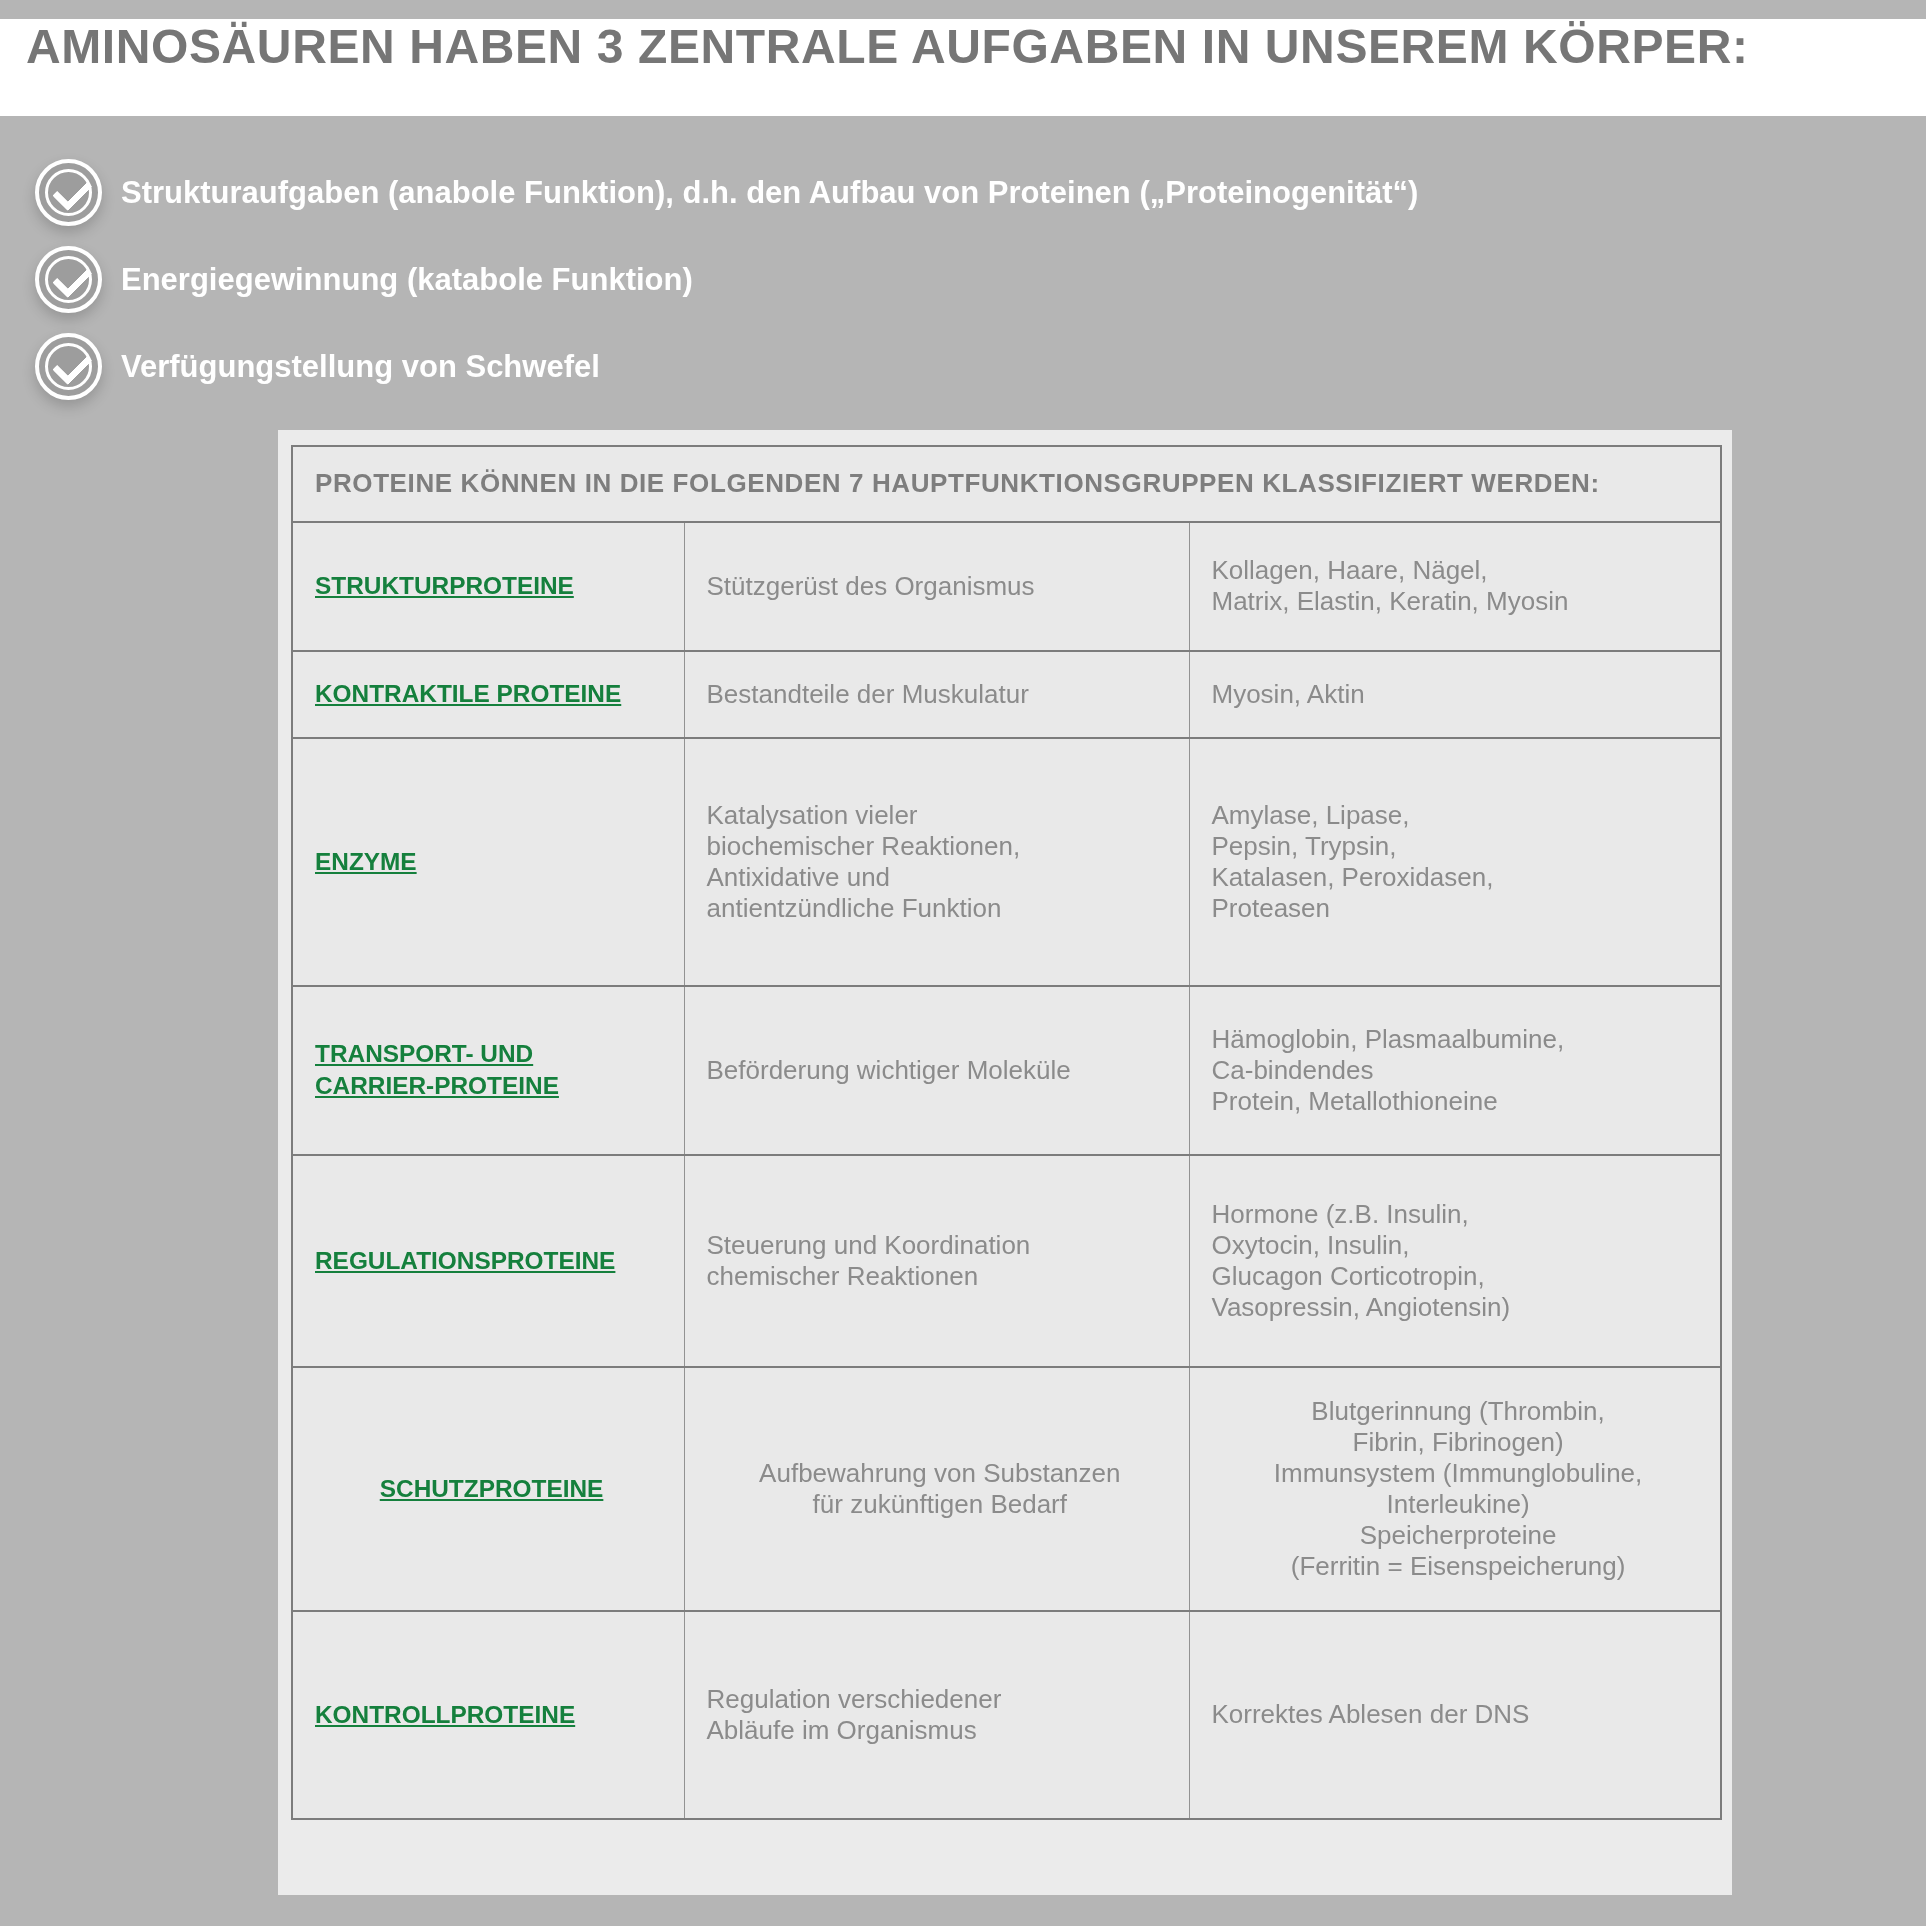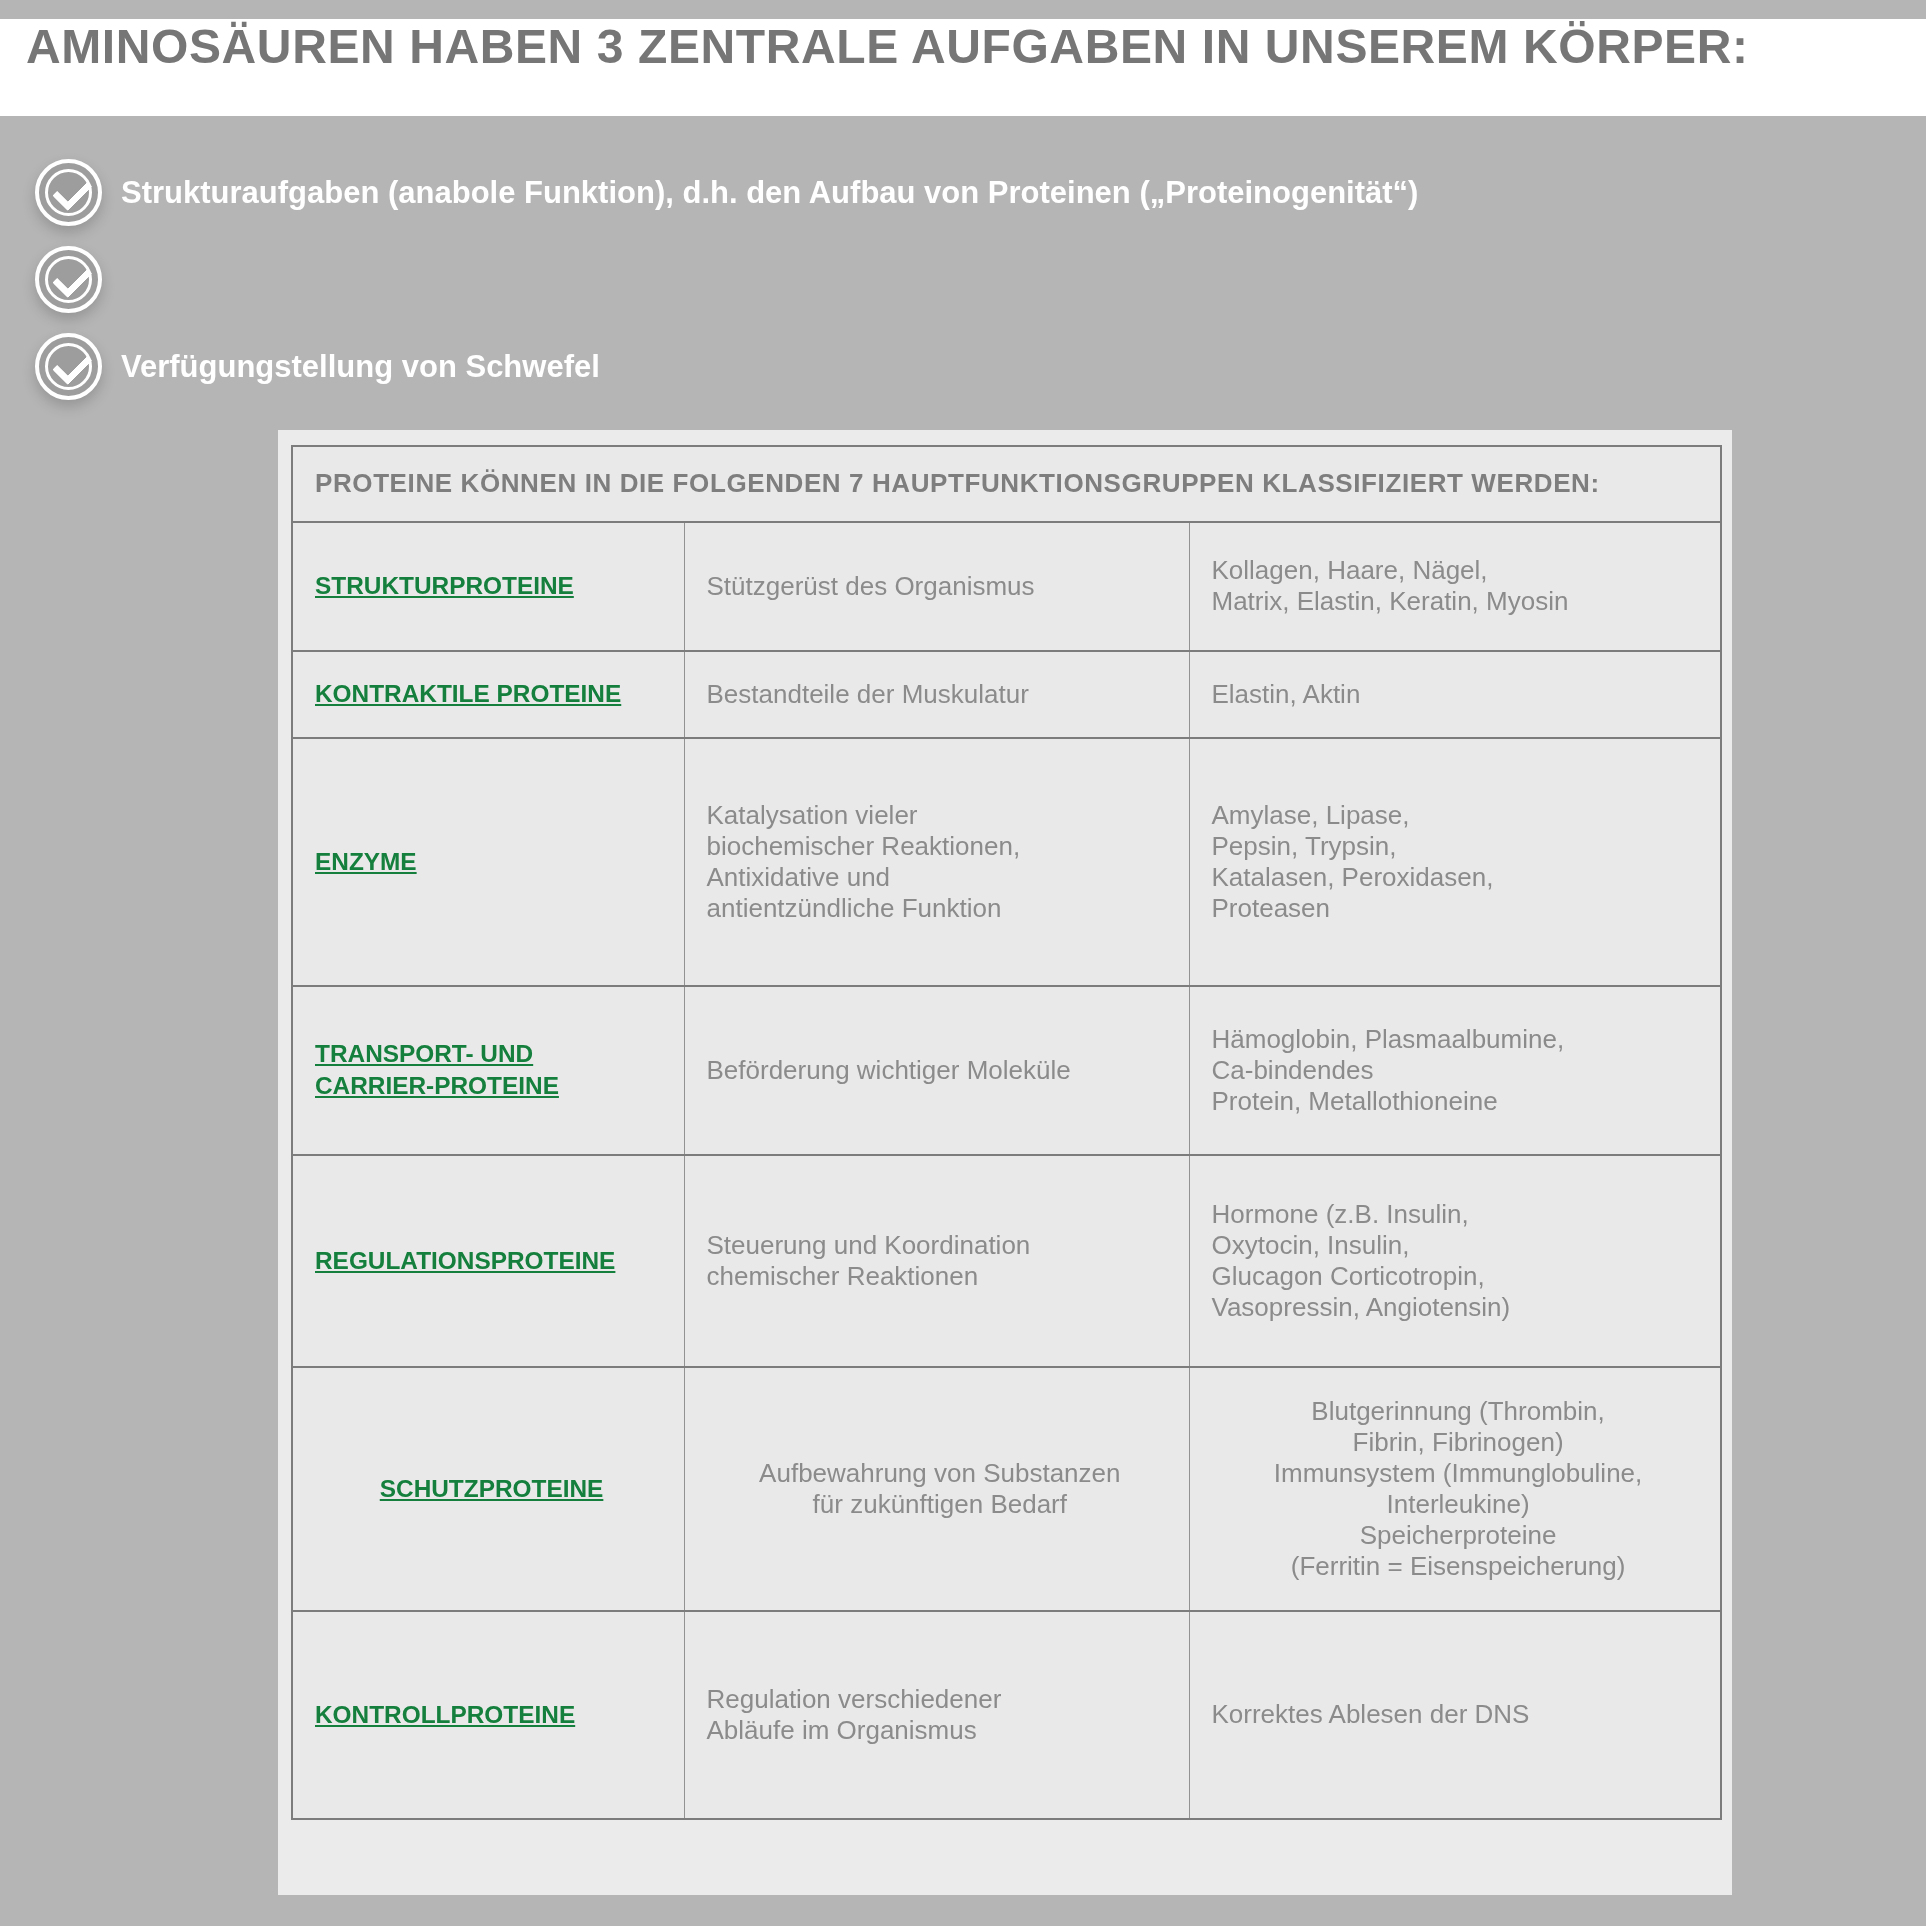--- a/index.html
+++ b/index.html
@@ -81,20 +81,21 @@
       <span class="tick"></span>
     </span>
     <span class="bullet-text">Strukturaufgaben (anabole Funktion), d.h. den Aufbau von Proteinen („Proteinogenität“)</span>
   </div>
 
   <div class="bullet b1">
     <span class="check">
       <span class="ring"></span>
       <span class="tick"></span>
     </span>
+    <span class="bullet-text">Energiegewinnung (katabole Funktion)</span>
   </div>
 
   <div class="bullet b2">
     <span class="check">
       <span class="ring"></span>
       <span class="tick"></span>
     </span>
     <span class="bullet-text">Verfügungstellung von Schwefel</span>
   </div>
 
@@ -111,21 +112,21 @@
       </tr>
       <tr class="r0">
         <td class="g">STRUKTURPROTEINE</td>
         <td class="f">Stützgerüst des Organismus</td>
         <td class="e">Kollagen, Haare, Nägel,
 Matrix, Elastin, Keratin, Myosin</td>
       </tr>
       <tr class="r1">
         <td class="g">KONTRAKTILE PROTEINE</td>
         <td class="f">Bestandteile der Muskulatur</td>
-        <td class="e">Elastin, Aktin</td>
+        <td class="e">Myosin, Aktin</td>
       </tr>
       <tr class="r2">
         <td class="g">ENZYME</td>
         <td class="f">Katalysation vieler
 biochemischer Reaktionen,
 Antixidative und
 antientzündliche Funktion</td>
         <td class="e">Amylase, Lipase,
 Pepsin, Trypsin,
 Katalasen, Peroxidasen,

